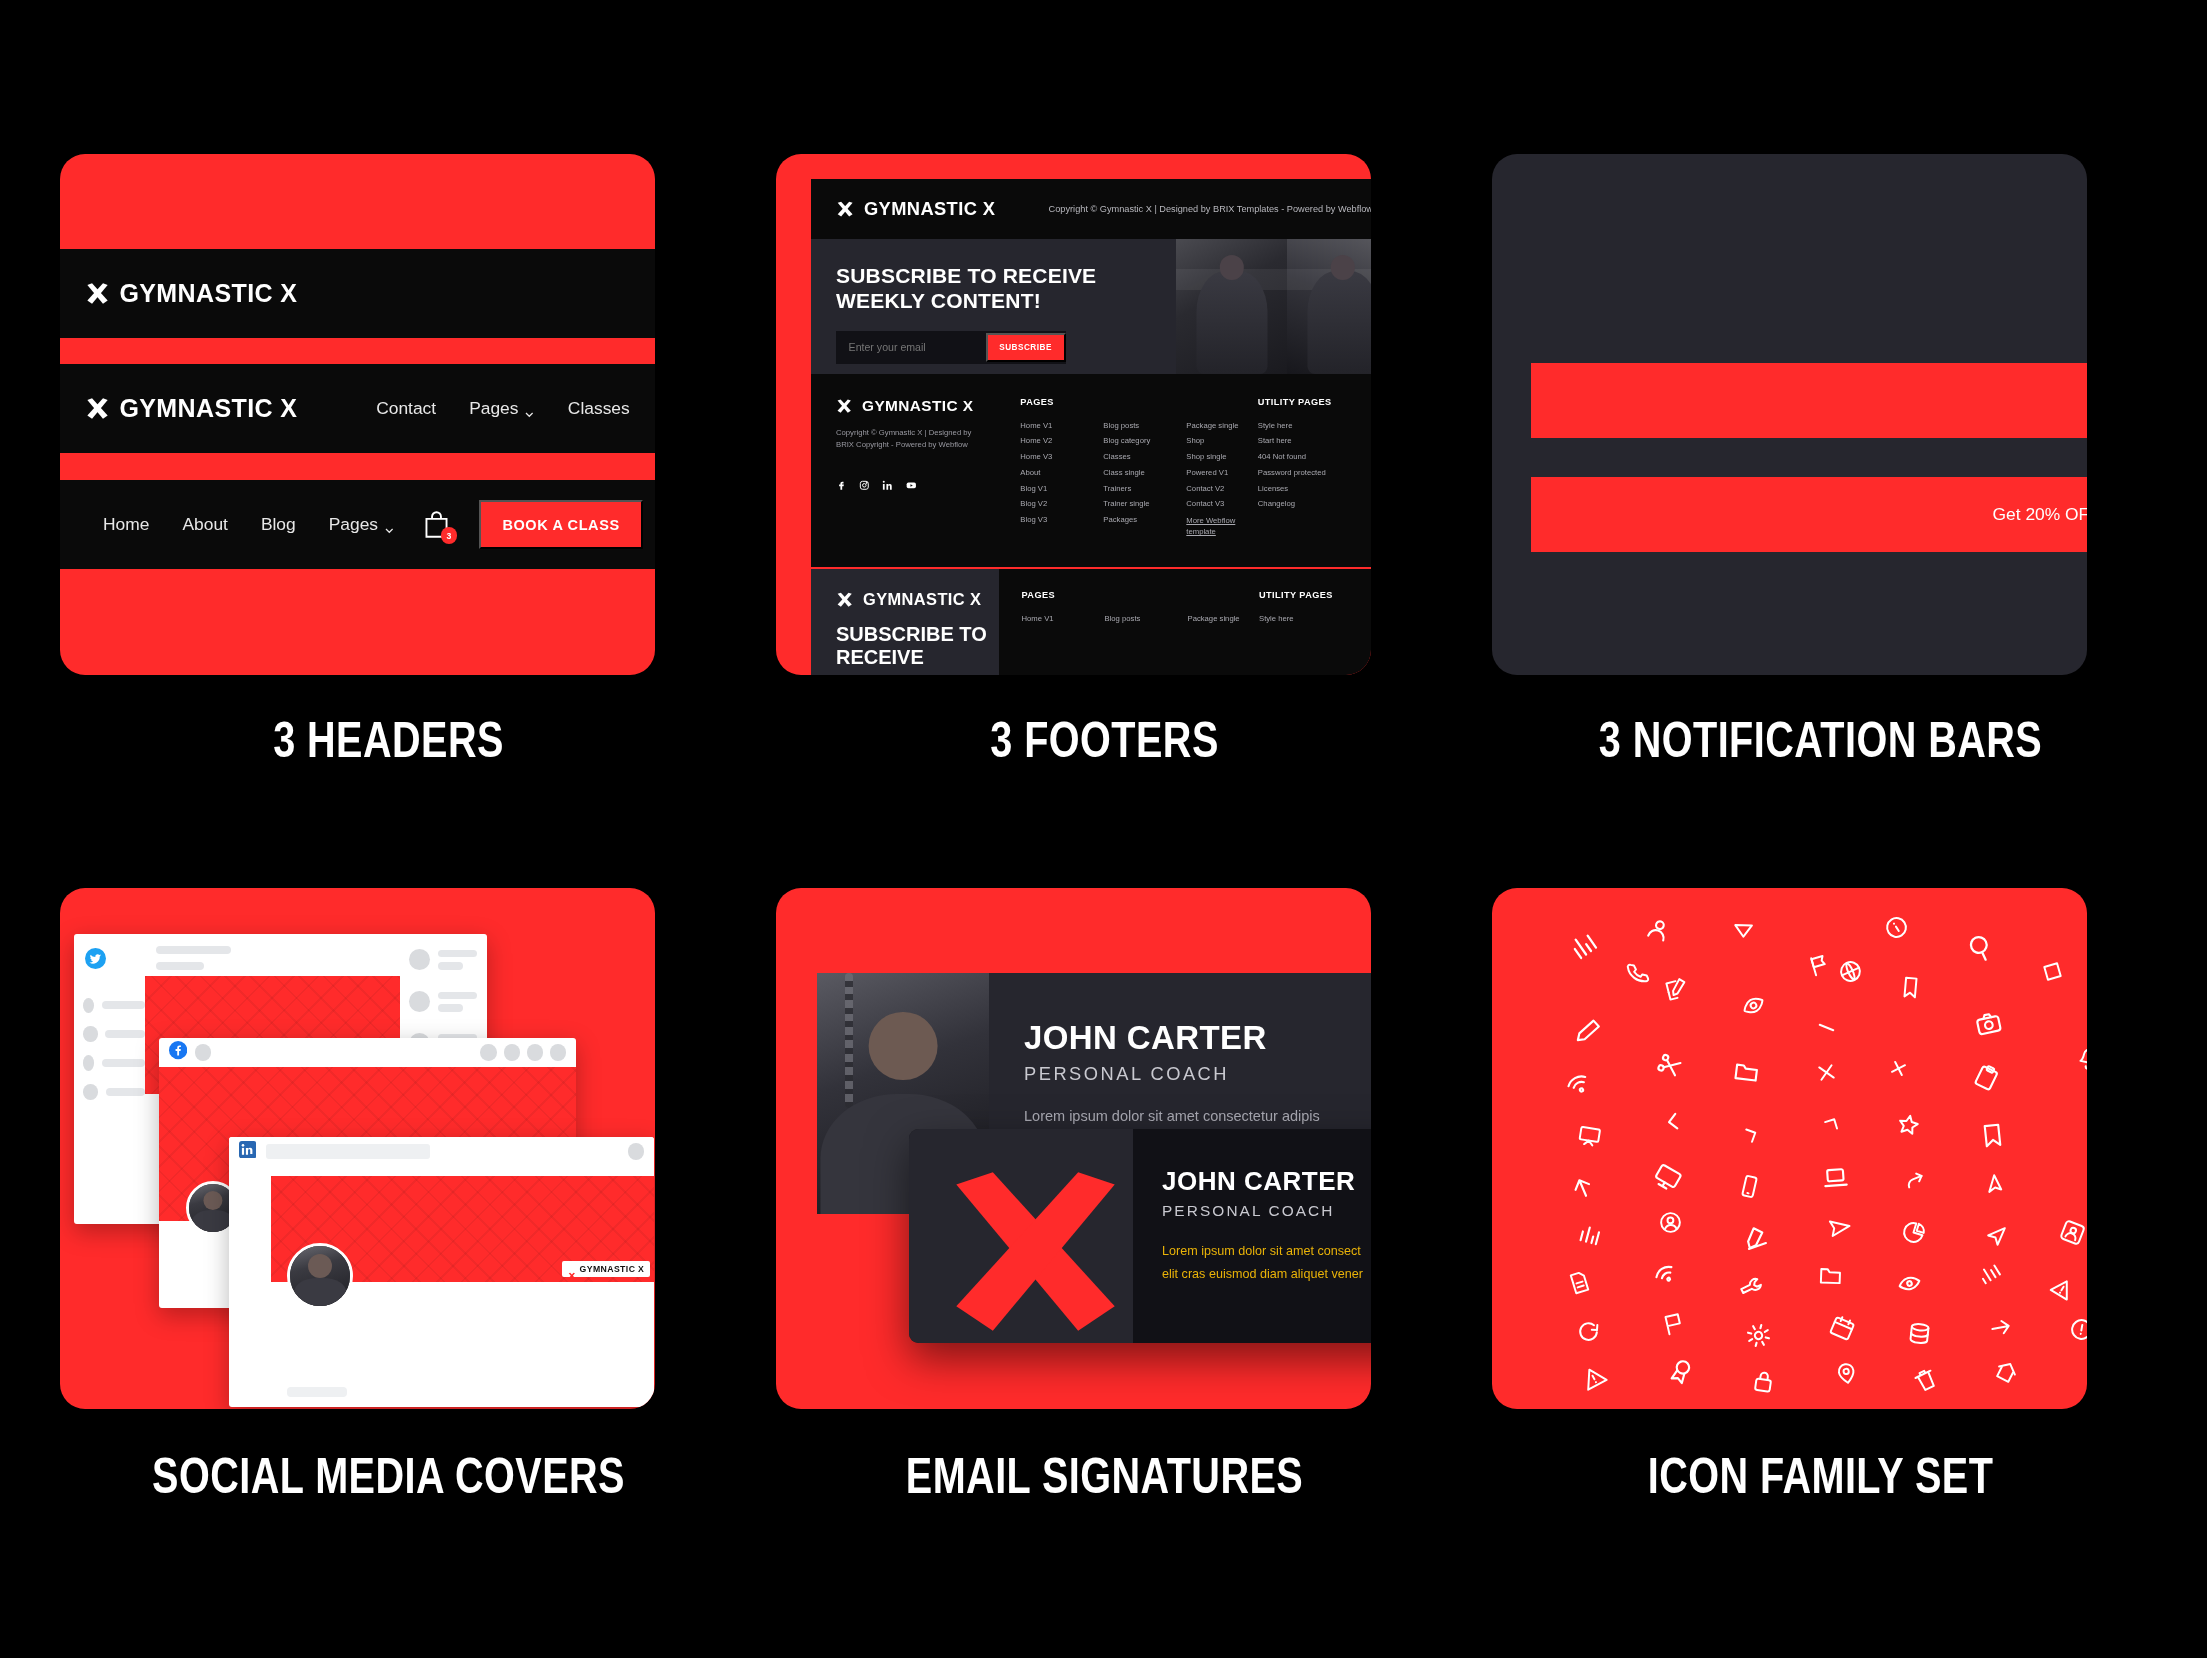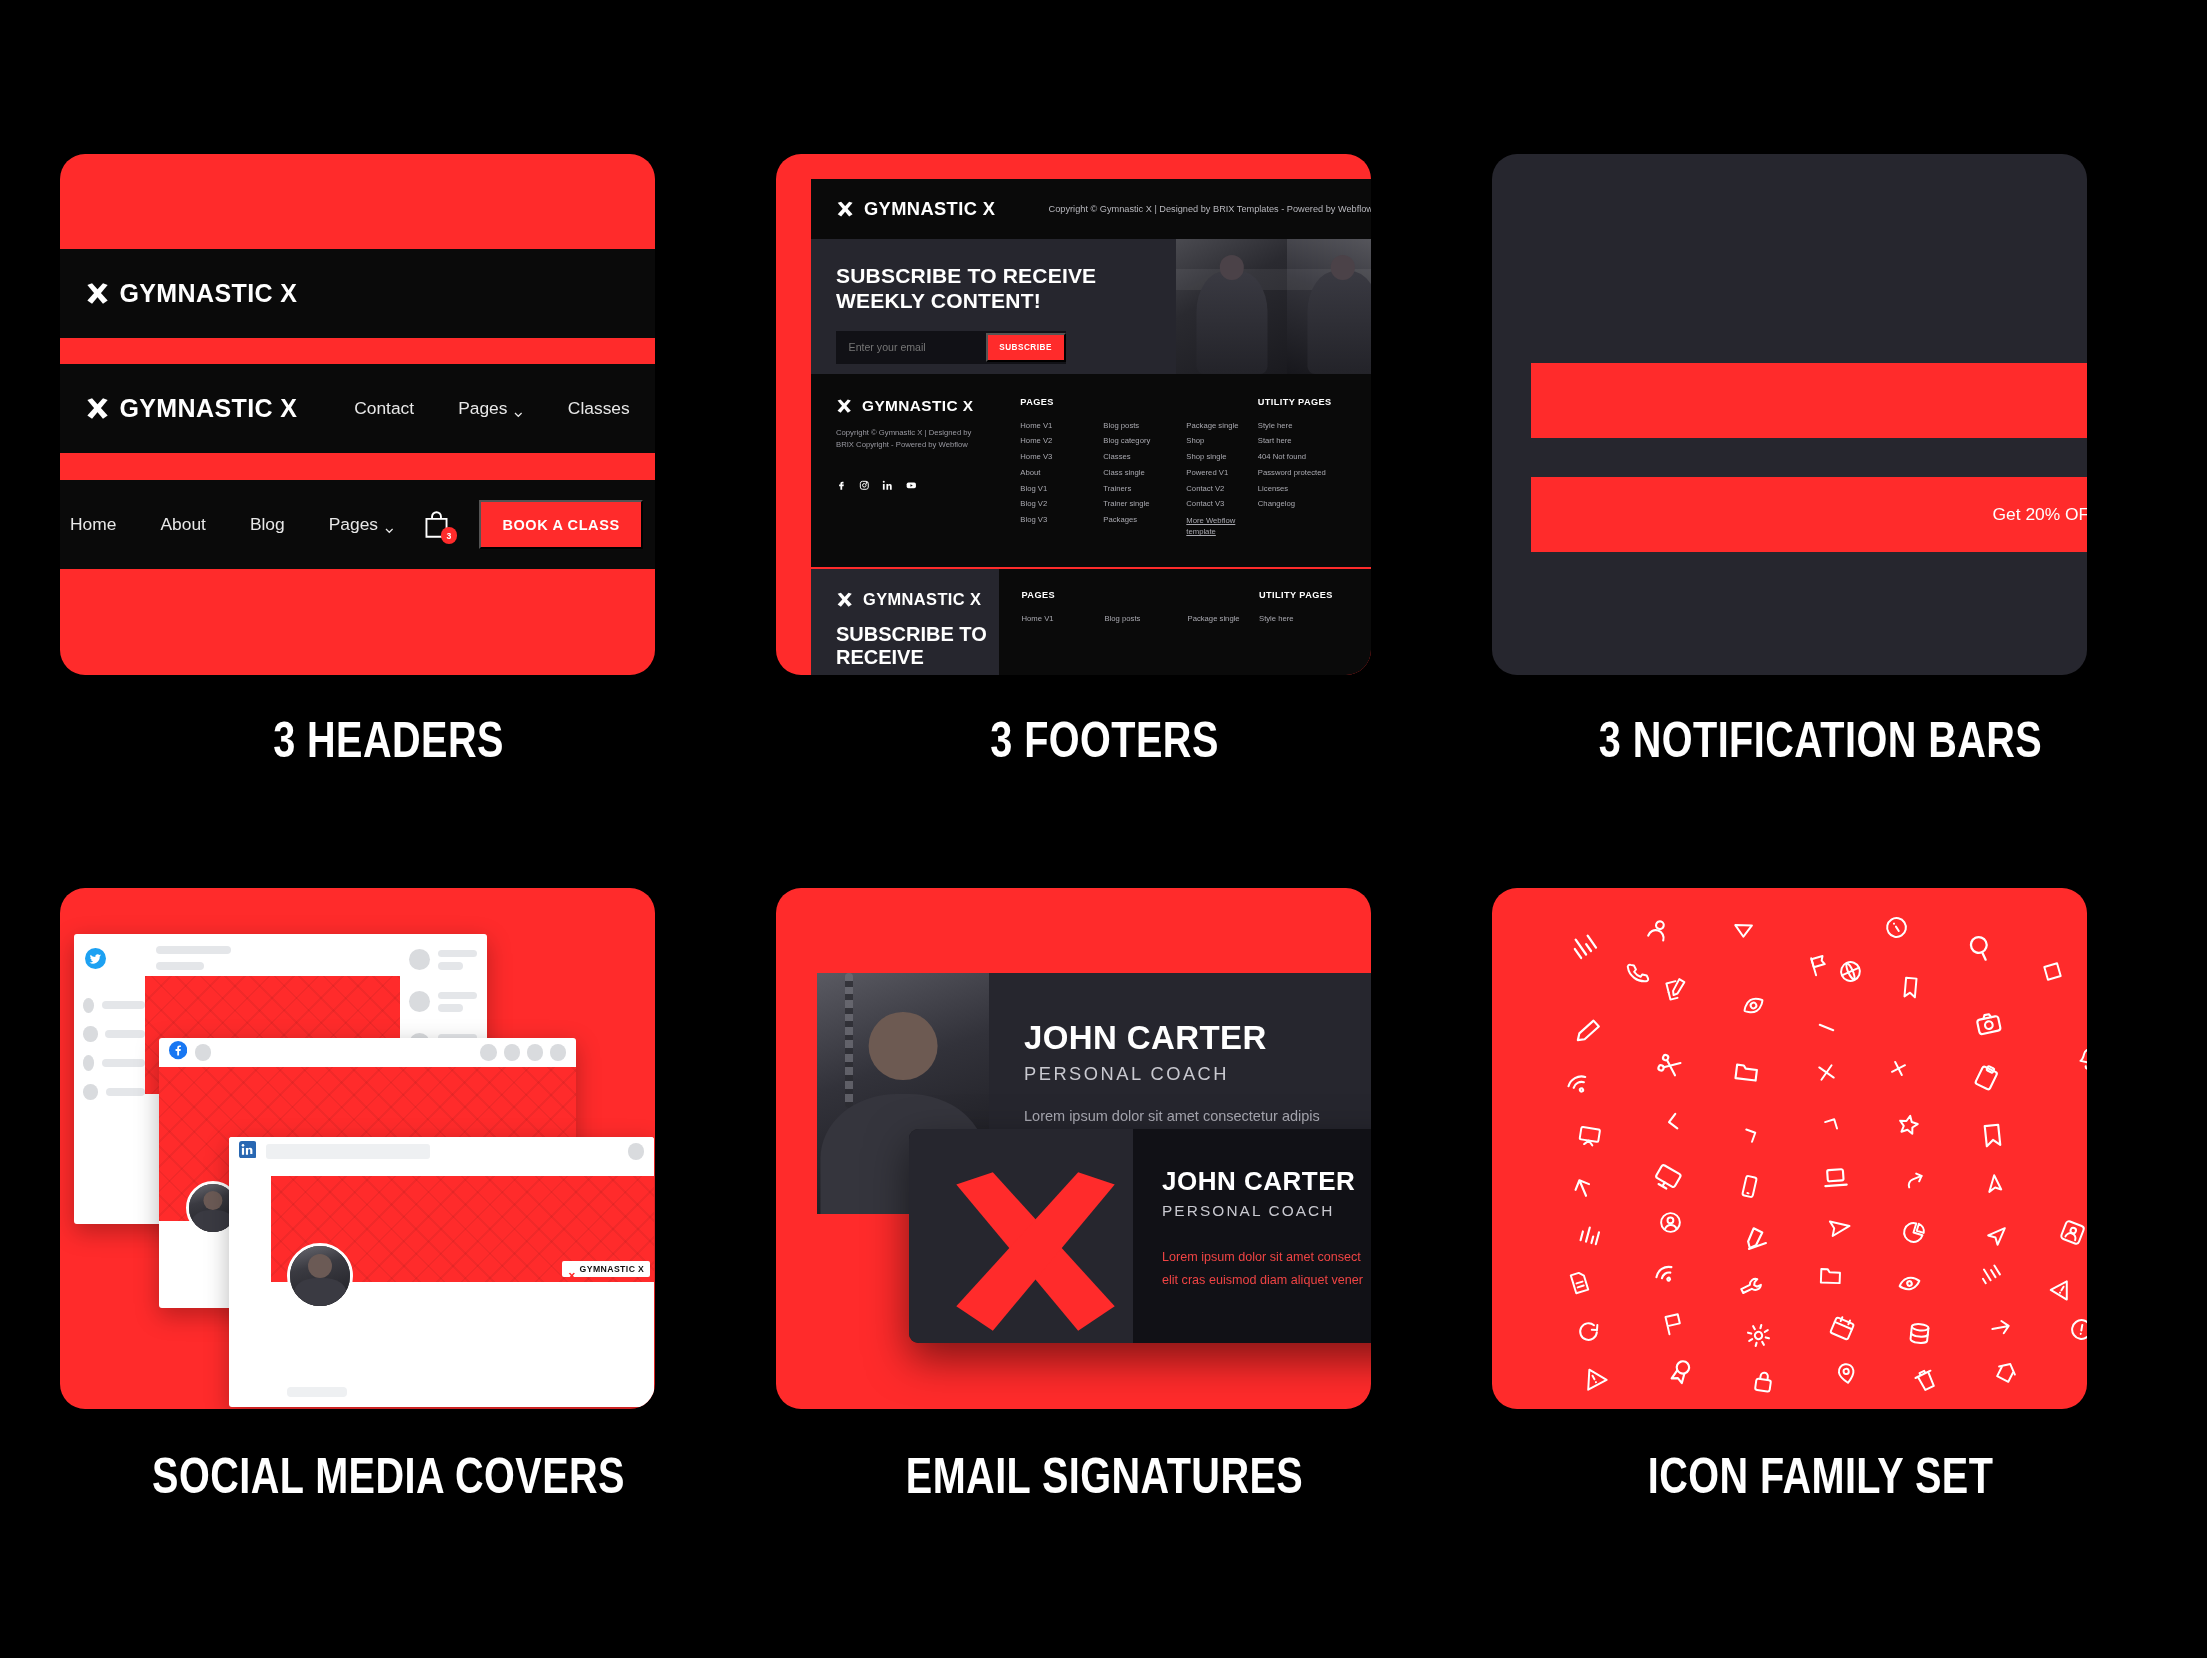--- a/index.html
+++ b/index.html
@@ -53,21 +53,21 @@
   }
   .hdr1 { top: 95px; height: 89px; }
   .hdr2 { top: 210px; height: 89px; }
   .hdr3 { top: 326px; height: 89px; }
 
   .logo { display: flex; align-items: center; gap: 9.7px; white-space: nowrap; }
   .logo-mark { width: 25px; height: 25px; flex: 0 0 25px; }
   .logo-text {
     color: #fff; font-size: 25px; font-weight: 800; letter-spacing: 0.4px;
   }
-  .hdr-nav { display: flex; align-items: flex-end; gap: 44px; }
+  .hdr-nav { display: flex; align-items: flex-end; gap: 33px; }
   .nav-link {
     color: #E8E8E8; font-size: 17.4px; font-weight: 400;
     display: flex; align-items: center; gap: 5.8px; white-space: nowrap;
   }
   .chev { display: inline-block; width: 10.6px; height: 10.6px; }
   .cart-wrap { position: relative; width: 27px; height: 29px; }
   .cart-badge {
     position: absolute; right: -6.8px; bottom: -4.8px;
     width: 16.4px; height: 16.4px; border-radius: 50%;
     background: #FF2B2B; color: #fff;
@@ -262,21 +262,21 @@
     position: absolute; left: 133px; top: 241px;
     width: 541px; height: 214px;
     background: #1B1B21; display: flex; overflow: hidden;
     border-radius: 9.7px; box-shadow: 0 15.4px 42px rgba(0,0,0,.5);
   }
   .sig2-left { width: 224px; background: #26262E; padding: 25px 0 0 29px; }
   .sig2-x { width: 83px; height: 83px; }
   .sig2-right { flex: 1; background: #111116; padding: 37px 0 0 29px; }
   .sig2-name { color:#fff; font-size: 26px; font-weight: 900; letter-spacing: 0.5px; }
   .sig2-role { color:#C9C9D0; font-size: 15.4px; letter-spacing: 2.1px; margin-top: 4.8px; }
-  .sig2-text { color:#ef4444; font-size: 12.6px; line-height: 1.85; margin-top: 26px; }
+  .sig2-text { color:#eab308; font-size: 12.6px; line-height: 1.85; margin-top: 20px; }
 
   
   .icons-wrap { position: absolute; inset: 0; }
   .ic { position: absolute; color: #fff; }
   .ic svg { display: block; width: 100%; height: 100%; }
 </style>
 </head>
 <body>
 
 <div class="page">

